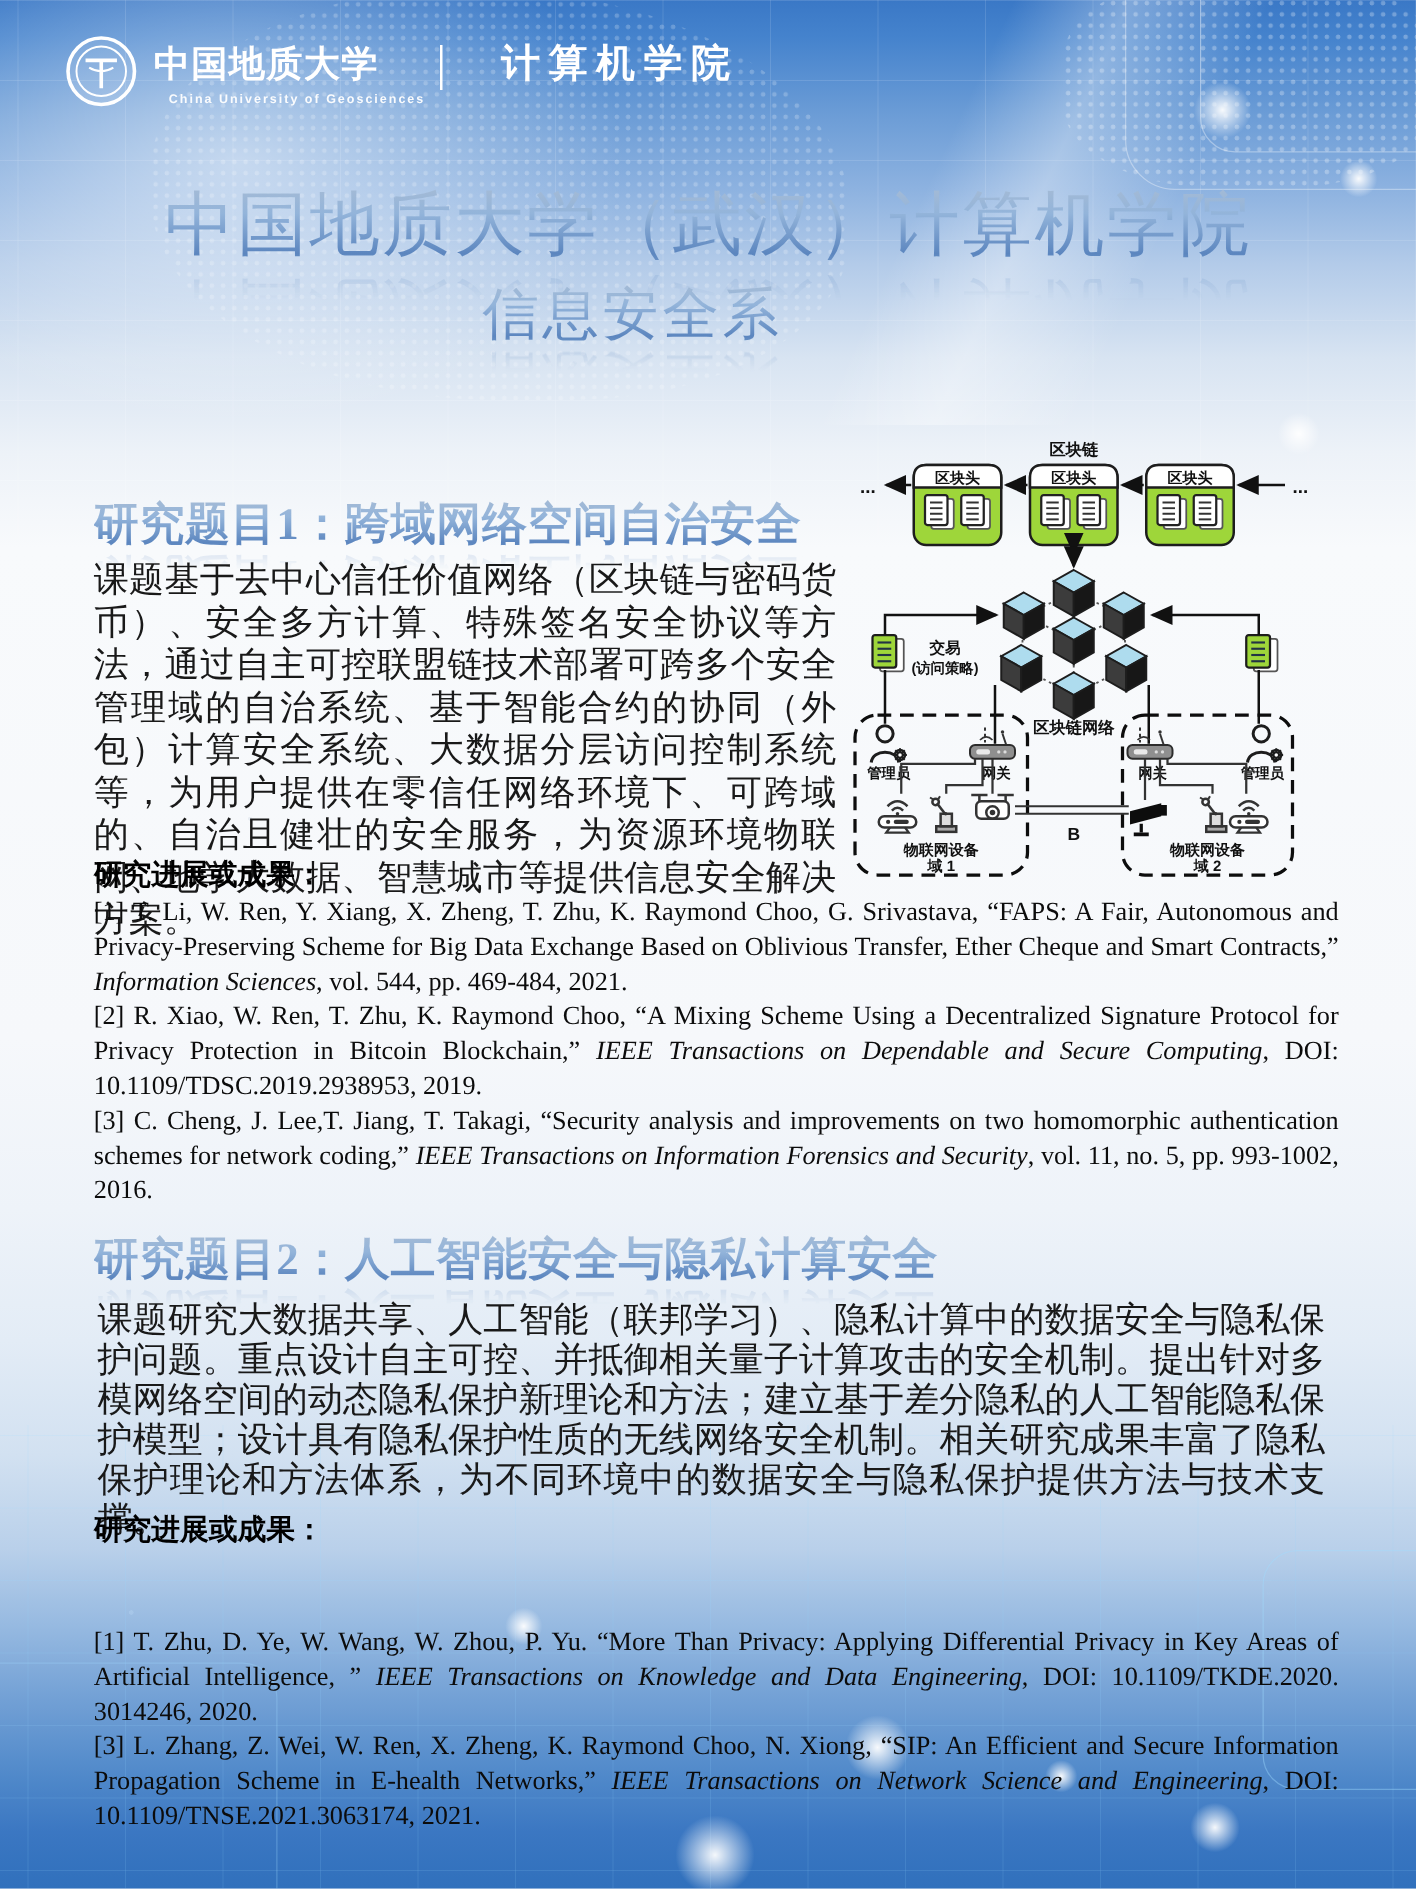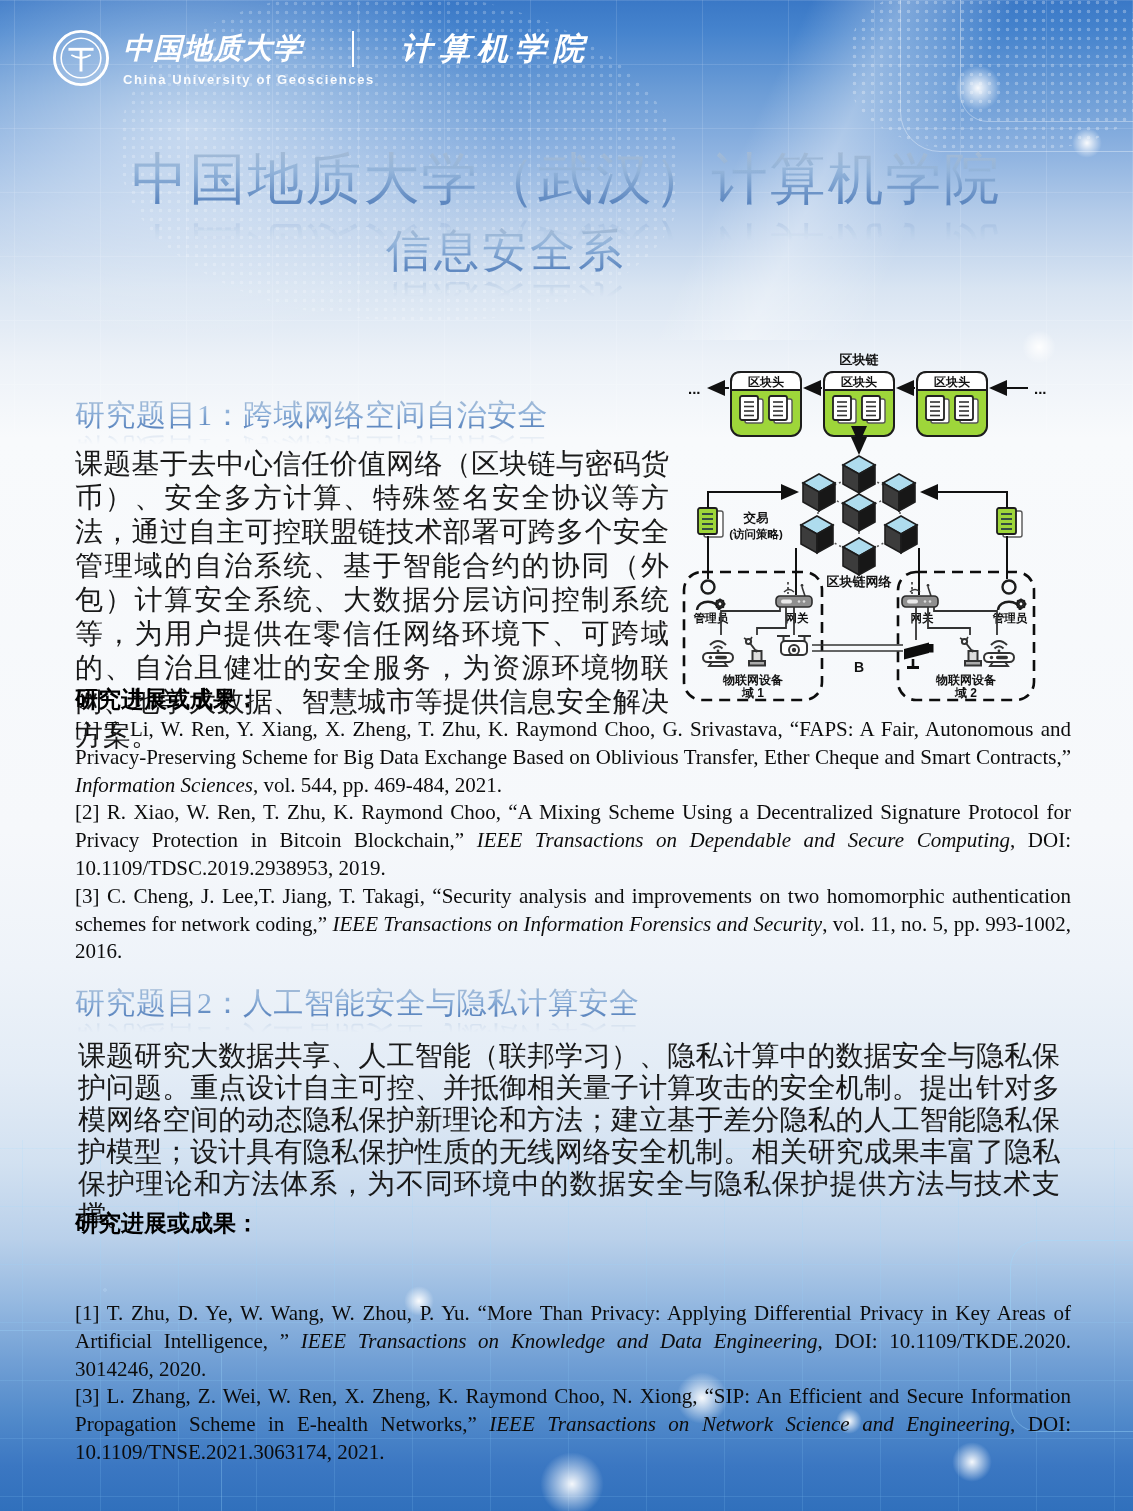--- a/index.html
+++ b/index.html
@@ -48,41 +48,41 @@
   .arc{border:1px solid rgba(255,255,255,.35);border-radius:28px;}
   .arc-tr{left:960px;top:-60px;width:320px;height:180px;}
   .arc-tr2{left:900px;top:-90px;width:420px;height:240px;border-radius:40px;}
   .arc-br{left:1010px;top:1240px;width:260px;height:190px;border-color:rgba(160,220,255,.4);}
   .arc-bl{left:-80px;top:1330px;width:300px;height:220px;border-color:rgba(160,220,255,.3);}
   
   .content-el{position:absolute;z-index:2;}
   
   .logo{left:52px;top:28px;display:flex;align-items:center;gap:13px;color:#fff;}
   .emblem{width:58px;height:58px;flex:0 0 auto;}
-  .logo-cn{display:flex;align-items:center;white-space:nowrap;
-    font-family:"Liberation Serif",serif;font-weight:bold;font-style:italic;gap:35px;}
+  .logo-cn{display:flex;align-items:flex-end;white-space:nowrap;
+    font-family:"Liberation Serif",serif;font-weight:bold;gap:35px;}
   .logo-u{font-size:29px;letter-spacing:1px;}
   .logo-divider{display:inline-block;width:2px;height:36px;background:#fff;margin:0 12px 0 14px;}
   .logo-c{font-size:31px;letter-spacing:7px;}
-  .logo-en{font-size:13px;font-weight:bold;letter-spacing:1.6px;margin-top:2px;opacity:.95;}
+  .logo-en{font-size:10px;font-weight:bold;letter-spacing:1.6px;margin-top:2px;opacity:.95;margin-left:12px;}
   
   .grad{color:#7aa3d4;}
   @supports ((-webkit-background-clip:text) or (background-clip:text)){
     .grad{background:linear-gradient(180deg,#aabdd4 0%,#93b4da 38%,#5c86bf 80%,#7aa0cd 100%);
       -webkit-background-clip:text;background-clip:text;color:transparent;}
   }
   .reflect{-webkit-box-reflect:below -8px linear-gradient(to bottom,transparent 60%,rgba(0,0,0,.25));}
   .title1{left:0;top:142px;width:1133px;text-align:center;margin:0;
     font-family:"Liberation Serif",serif;font-weight:400;font-size:56px;letter-spacing:2px;}
   .title2{left:0;top:221px;width:1012px;text-align:center;
     font-family:"Liberation Serif",serif;font-size:45px;letter-spacing:3px;}
   .dir-heading{left:75px;top:318px;margin:0;font-family:"Liberation Serif",serif;
     font-weight:400;font-size:31px;letter-spacing:1px;}
-  .topic-heading{margin:0;font-family:"Liberation Serif",serif;font-weight:400;
-    font-size:30px;letter-spacing:.5px;text-align:right;}
+  .topic-heading{margin:0;font-family:"Liberation Serif",serif;font-weight:700;
+    font-size:36px;letter-spacing:.5px;text-align:right;}
   .t1h{left:75px;top:395px;}
   .t2h{left:75px;top:983px;}
   .cn-body{margin:0;color:#191919;font-size:28px;text-align:justify;}
   .body1{left:75px;top:447px;width:594px;line-height:34px;}
   .body2{left:78px;top:1040px;width:982px;line-height:32px;}
   .results-heading{color:#000;font-weight:bold;font-size:23px;}
   .r1{left:75px;top:684px;}
   .r2{left:75px;top:1208px;}
   .refs{width:996px;color:#0c0c0c;font-family:Liberation Serif, serif;
     font-size:21px;line-height:27.8px;text-align:justify;}

